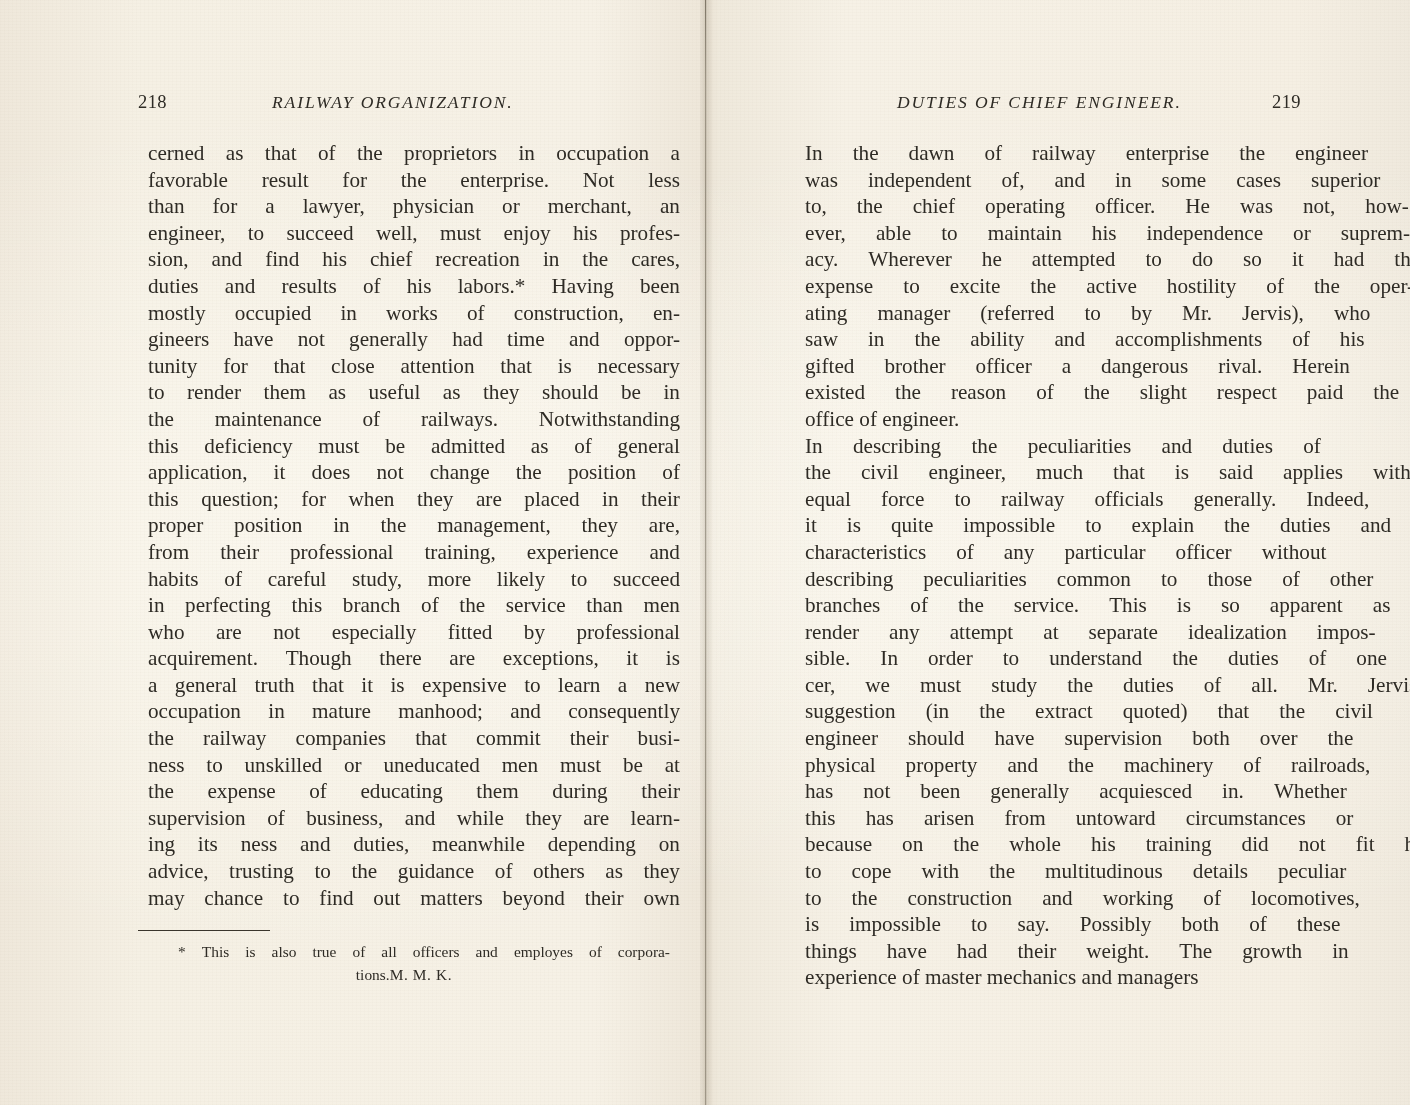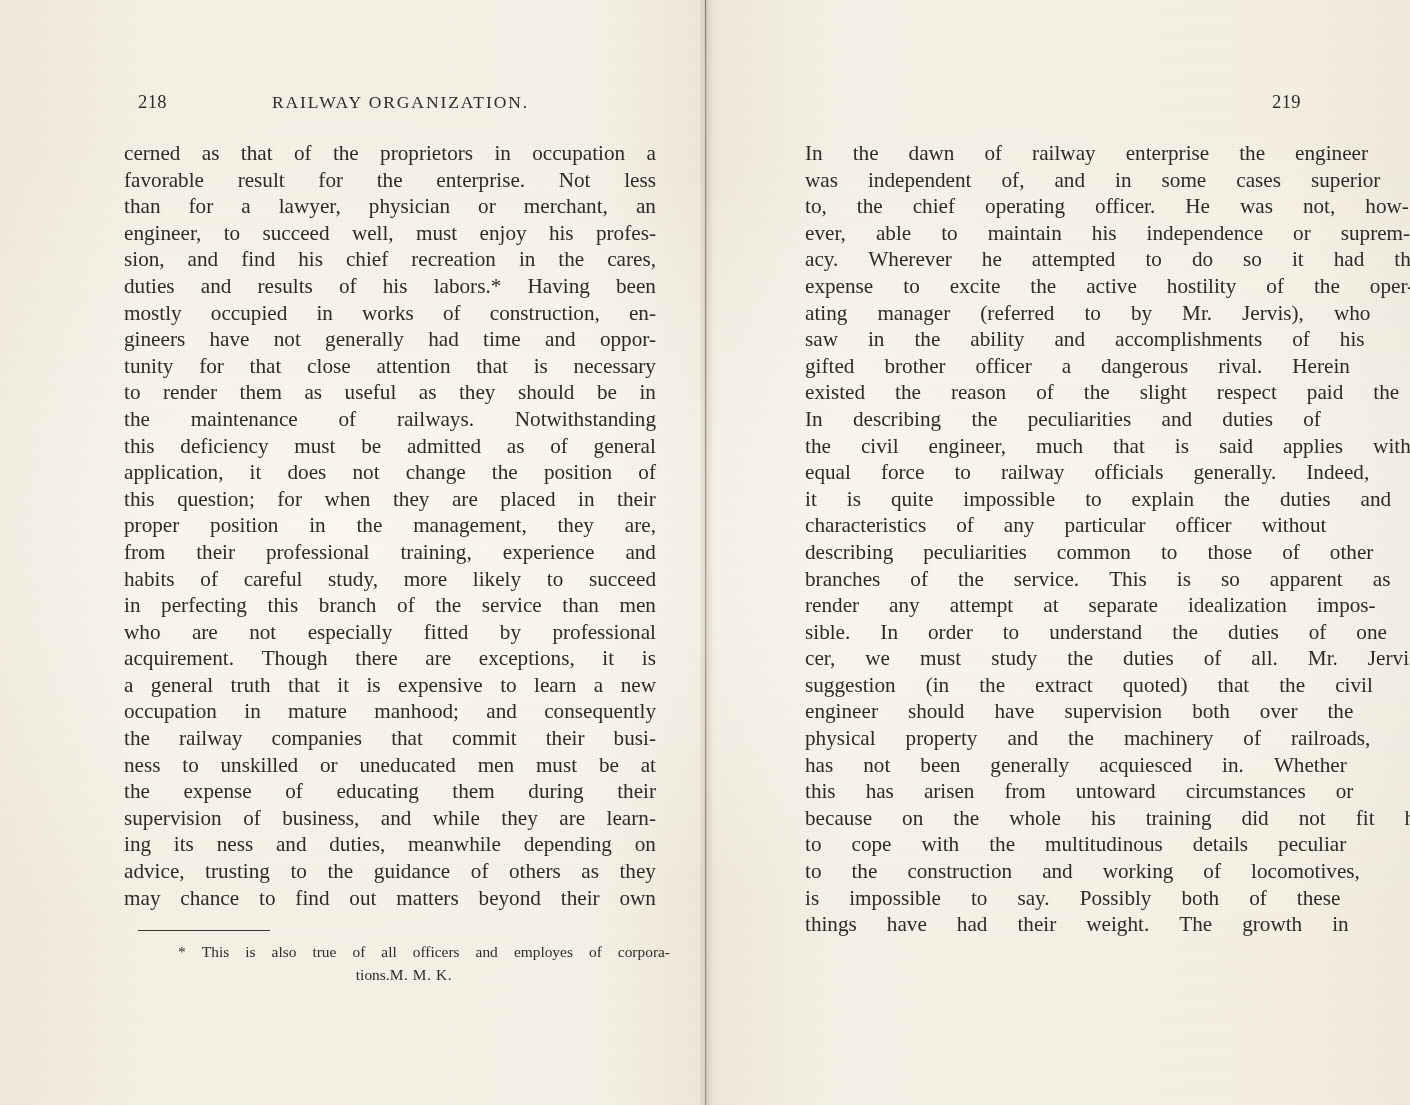--- a/index.html
+++ b/index.html
@@ -43,21 +43,21 @@
       rgba(70,62,46,.40) 78%, rgba(70,62,46,.30) 100%);
     pointer-events:none;
   }
 
   .page{position:absolute;top:0;bottom:0;}
   .page-left{left:0;width:700px;margin-left:40px;}
   .page-right{left:710px;width:700px;}
 
   .runhead{
     position:absolute;top:92px;height:24px;
-    font-size:17.5px;font-weight:400;
+    font-size:17.5px;font-style:italic;font-weight:400;
     letter-spacing:1.9px;
     white-space:nowrap;
   }
   .folio{
     position:absolute;top:92px;
     font-size:18.5px;letter-spacing:.4px;
   }
 
   
   .page-left .folio{left:98px;}
@@ -67,21 +67,21 @@
   .page-right .folio{left:562px;}
 
   .col{
     position:absolute;
     font-size:21.2px;
     line-height:26.6px;
     text-align:justify;
     text-justify:inter-word;
     -webkit-hyphens:none;hyphens:none;
   }
-  .page-left .col{left:84px;top:140px;width:532px;}
+  .page-left .col{left:108px;top:140px;width:532px;}
   .page-right .col{left:65px;top:140px;width:546px;}
 
   .col p{margin:0;text-indent:0;}
   .col p.indent{text-indent:30px;}
 
   
   .ln{display:block;white-space:nowrap;}
   .ln.j{
     display:flex;justify-content:space-between;
   }
@@ -423,20 +423,21 @@
           <span>corpora-</span>
         </div>
       <div class="fn-line">
         <span>tions.</span>
         <span class="fn-sig">M. M. K.</span>
       </div>
     </div>
   </div>
 
   <div class="page page-right">
+    <div class="runhead">DUTIES OF CHIEF ENGINEER.</div>
     <div class="folio">219</div>
 
     <div class="col">
       <p class="indent" id="rp-p1">
           <span class="ln j">
             <span>In</span>
             <span>the</span>
             <span>dawn</span>
             <span>of</span>
             <span>railway</span>
@@ -531,20 +532,21 @@
             <span>existed</span>
             <span>the</span>
             <span>reason</span>
             <span>of</span>
             <span>the</span>
             <span>slight</span>
             <span>respect</span>
             <span>paid</span>
             <span>the</span>
           </span>
+          <span class="ln">office of engineer.</span>
         </p>
       <p class="indent" id="rp-p2">
           <span class="ln j">
             <span>In</span>
             <span>describing</span>
             <span>the</span>
             <span>peculiarities</span>
             <span>and</span>
             <span>duties</span>
             <span>of</span>
@@ -731,19 +733,20 @@
           <span class="ln j">
             <span>things</span>
             <span>have</span>
             <span>had</span>
             <span>their</span>
             <span>weight.</span>
             <span>The</span>
             <span>growth</span>
             <span>in</span>
           </span>
+          <span class="ln">experience of master mechanics and managers</span>
         </p>
     </div>
   </div>
 
   <div class="gutter"></div>
   <div class="gutter-line"></div>
 </div>
 
 </body></html>

